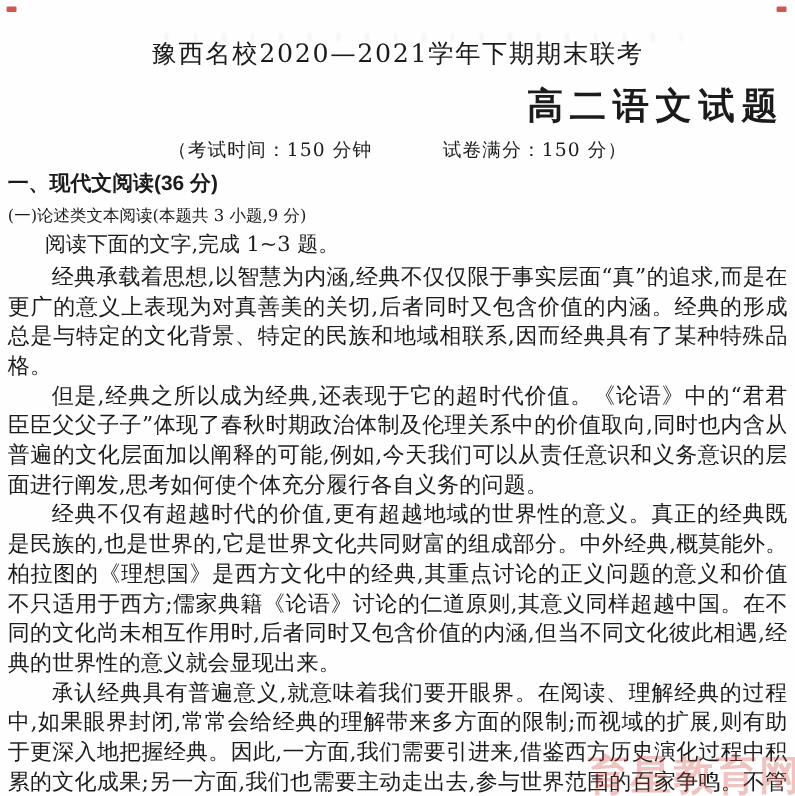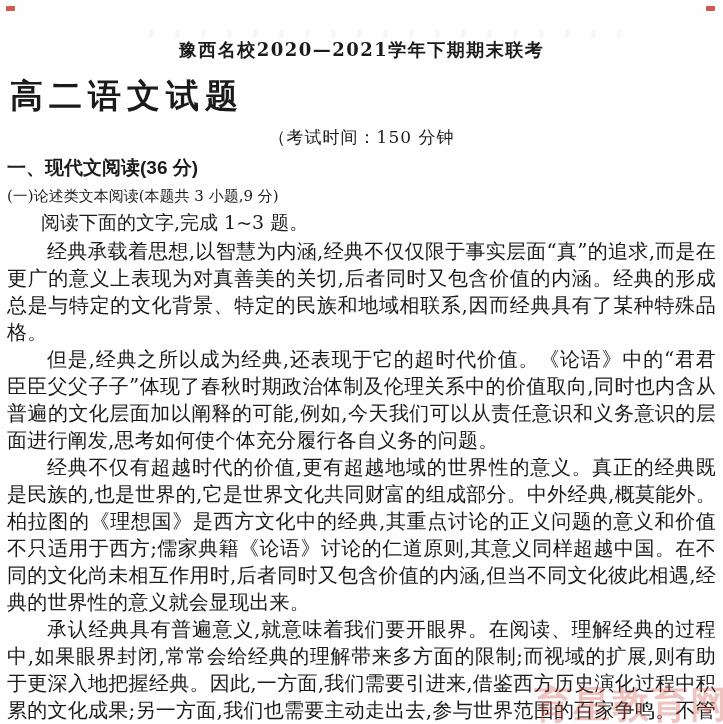--- a/index.html
+++ b/index.html
@@ -18,26 +18,26 @@
   .corner-mark.right{right:8px;}
   
   .scan-noise{
     position:absolute;top:30px;left:150px;width:470px;height:8px;
     background:repeating-linear-gradient(90deg, rgba(90,90,90,.18) 0 3px, transparent 3px 26px);
     opacity:.35;filter:blur(1px);
   }
   .title1{
     margin:36px 10px 0;
     text-align:center;
-    font-size:18px;line-height:27px;
-    font-weight:700;letter-spacing:1.5px;
+    font-size:23px;line-height:27px;
+    font-weight:400;letter-spacing:1.5px;
   }
   .title2{
     margin:13px 10px 4px;
-    text-align:left;
+    text-align:right;
     font-size:33px;line-height:40px;
     font-weight:700;letter-spacing:6px;
   }
   .info-line{
     margin:11px 0 0;
     display:flex;justify-content:center;gap:64px;
     font-size:17px;line-height:20px;letter-spacing:1px;
   }
   .content{padding:0 7px;}
   .sec-heading{
@@ -93,20 +93,21 @@
   <div class="corner-mark left"></div>
   <div class="corner-mark right"></div>
   <div class="scan-noise"></div>
 
   <div class="title1">豫西名校2020—2021学年下期期末联考</div>
 
   <div class="title2">高二语文试题</div>
 
   <div class="info-line">
     <span>（考试时间：150 分钟</span>
+    <span>试卷满分：150 分）</span>
   </div>
 
   <div class="content">
     <div class="sec-heading">一、现代文阅读(36 分)</div>
     <div class="sub-heading">(一)论述类文本阅读(本题共 3 小题,9 分)</div>
     <div class="instruction">阅读下面的文字,完成 1~3 题。</div>
 
     <div class="passage">
       <p>经典承载着思想,以智慧为内涵,经典不仅仅限于事实层面“真”的追求,而是在更广的意义上表现为对真善美的关切,后者同时又包含价值的内涵。经典的形成总是与特定的文化背景、特定的民族和地域相联系,因而经典具有了某种特殊品格。</p>
       <p>但是,经典之所以成为经典,还表现于它的超时代价值。《论语》中的“君君臣臣父父子子”体现了春秋时期政治体制及伦理关系中的价值取向,同时也内含从普遍的文化层面加以阐释的可能,例如,今天我们可以从责任意识和义务意识的层面进行阐发,思考如何使个体充分履行各自义务的问题。</p>

